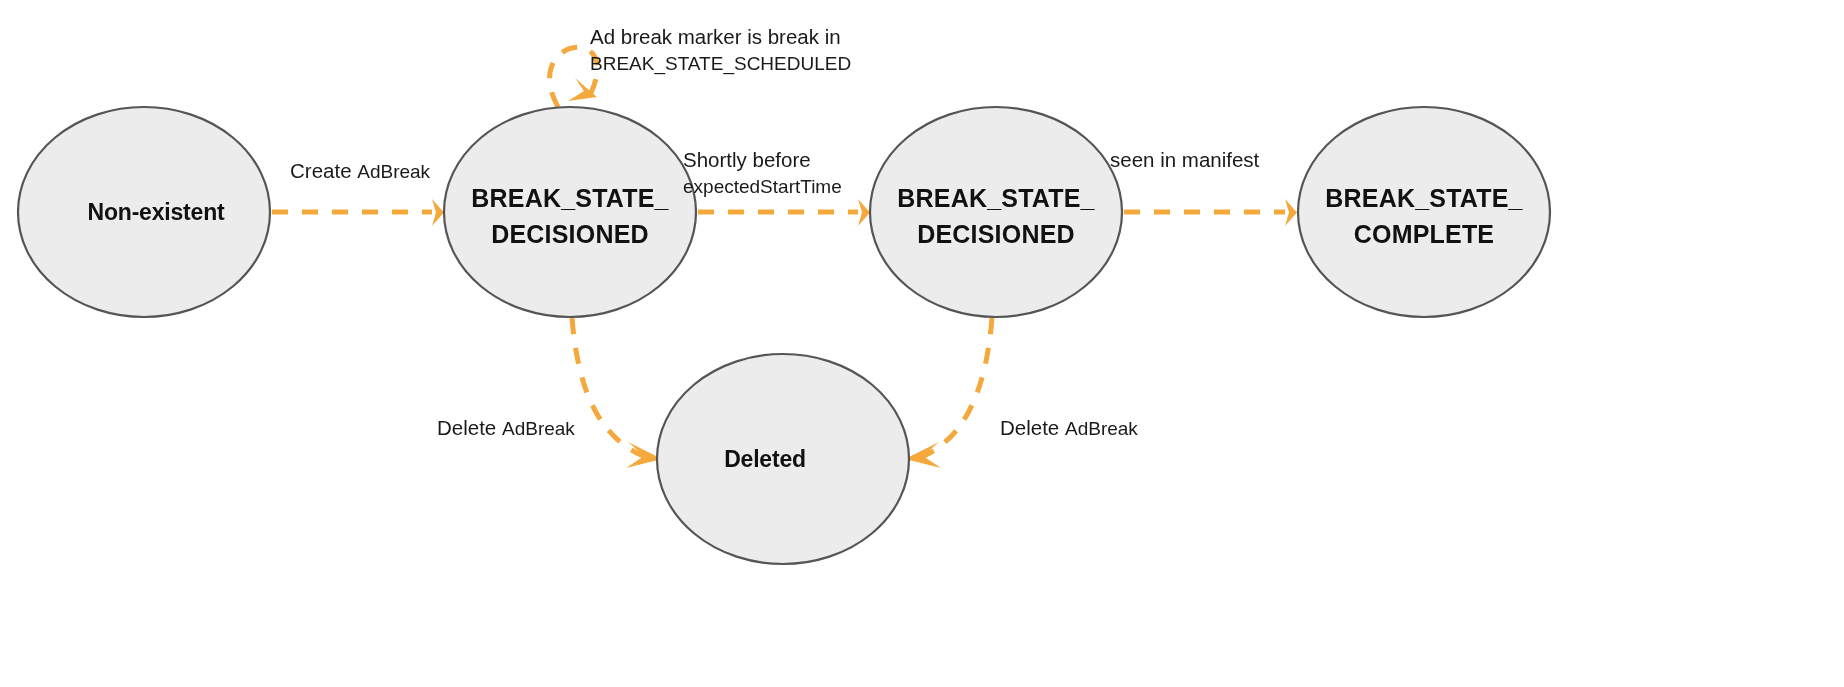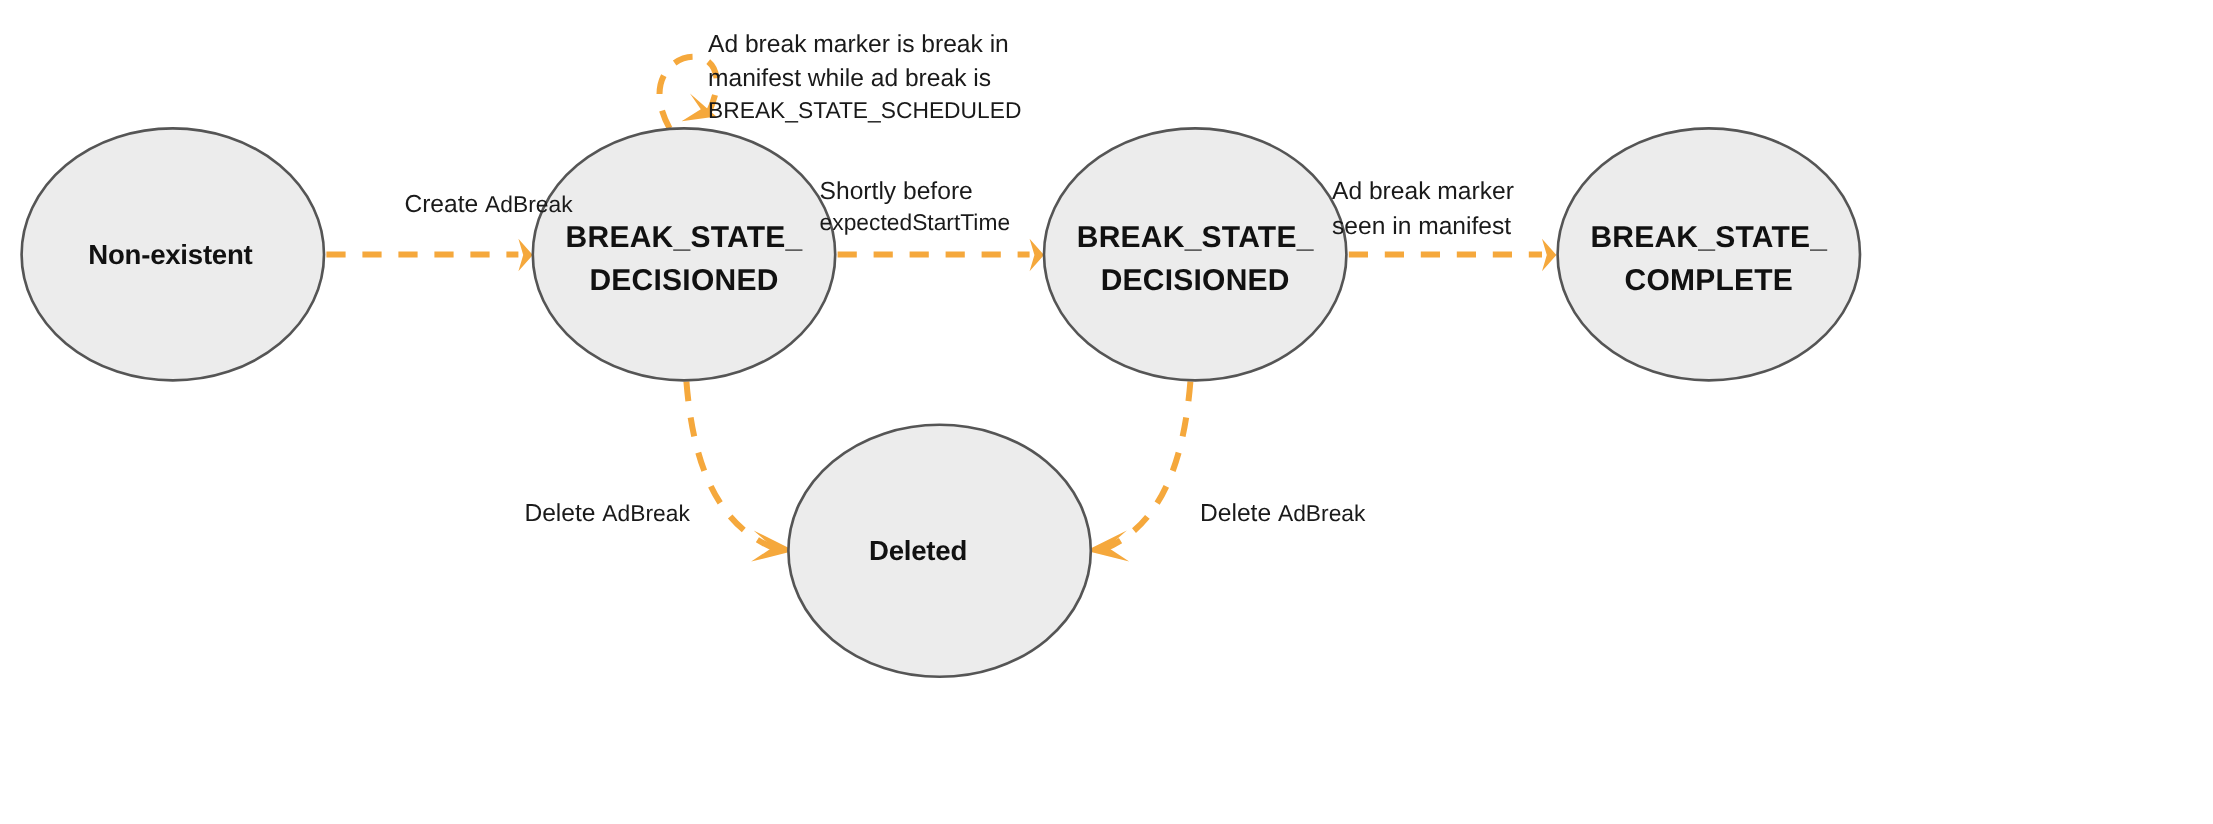--- a/index.html
+++ b/index.html
@@ -116,45 +116,43 @@
     <g>
       <ellipse class="node-ellipse" cx="144" cy="212" rx="126" ry="105"></ellipse>
       <ellipse class="node-ellipse" cx="570" cy="212" rx="126" ry="105"></ellipse>
       <ellipse class="node-ellipse" cx="996" cy="212" rx="126" ry="105"></ellipse>
       <ellipse class="node-ellipse" cx="1424" cy="212" rx="126" ry="105"></ellipse>
       <ellipse class="node-ellipse" cx="783" cy="459" rx="126" ry="105"></ellipse>
     </g>
 
   </svg>
 
-  <div class="node-label sans" style="left:16px;  top:196px; width:252px;"><div>Non-existent</div></div>
+  <div class="node-label sans" style="left:30px;  top:196px; width:252px;"><div>Non-existent</div></div>
 
   <div class="node-label mono" style="left:444px; top:181px; width:252px;"><div>BREAK_STATE_</div><div>DECISIONED</div></div>
 
   <div class="node-label mono" style="left:870px; top:181px; width:252px;"><div>BREAK_STATE_</div><div>DECISIONED</div></div>
 
   <div class="node-label mono" style="left:1298px; top:181px; width:252px;"><div>BREAK_STATE_</div><div>COMPLETE</div></div>
 
   <div class="node-label sans" style="left:657px; top:443px; width:216px;"><div>Deleted</div></div>
 
-  <div class="edge-label left" style="left:290px;  top:156px;margin-left:47px;"><span>Create </span><span class="mono">AdBreak</span></div>
+  <div class="edge-label left" style="left:290px;  top:156px;"><span>Create </span><span class="mono">AdBreak</span></div>
 
   <div class="edge-label left" style="left:590px;  top:22px;">
       <div>Ad break marker is break in</div>
-      <div>manifest while ad break is</div>
       <div class="mono">BREAK_STATE_SCHEDULED</div>
     </div>
 
   <div class="edge-label center" style="left:683px;  top:145px; width:200px;">
       <div>Shortly before</div>
       <div class="mono">expectedStartTime</div>
     </div>
 
   <div class="edge-label center" style="left:1110px; top:145px; width:200px;">
-      <div>Ad break marker</div>
       <div>seen in manifest</div>
     </div>
 
   <div class="edge-label left" style="left:437px;  top:413px;"><span>Delete </span><span class="mono">AdBreak</span></div>
 
   <div class="edge-label left" style="left:1000px; top:413px;"><span>Delete </span><span class="mono">AdBreak</span></div>
 
 </div>
 
 </body></html>

